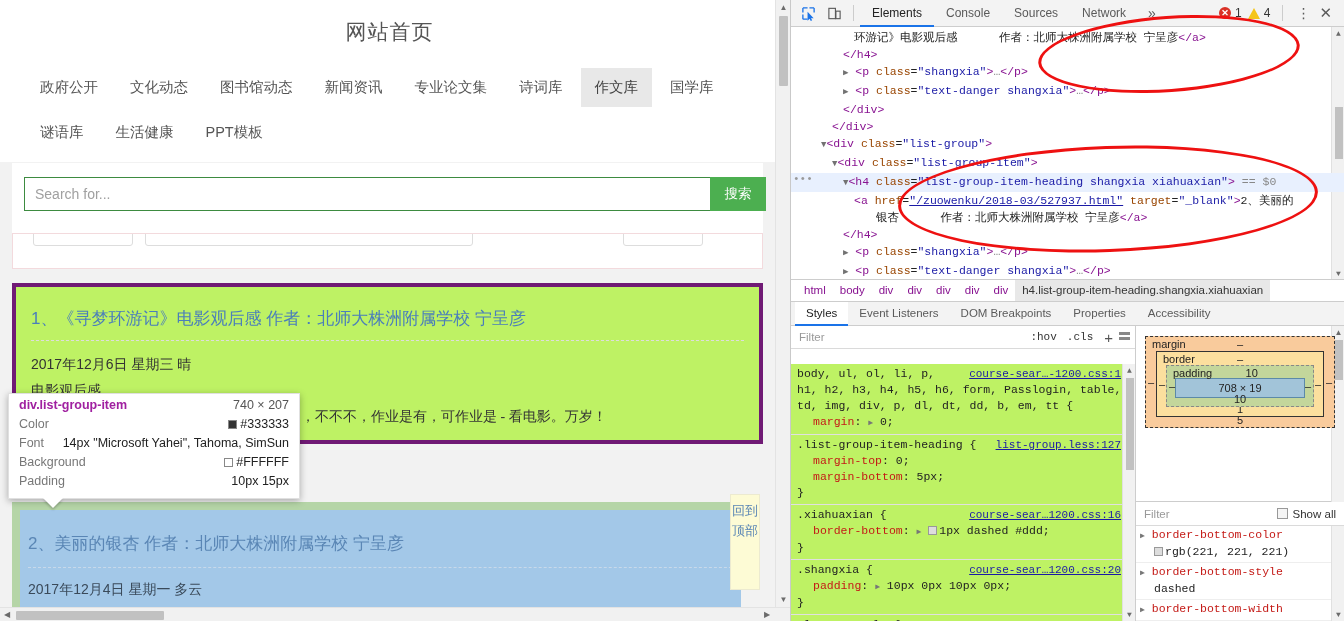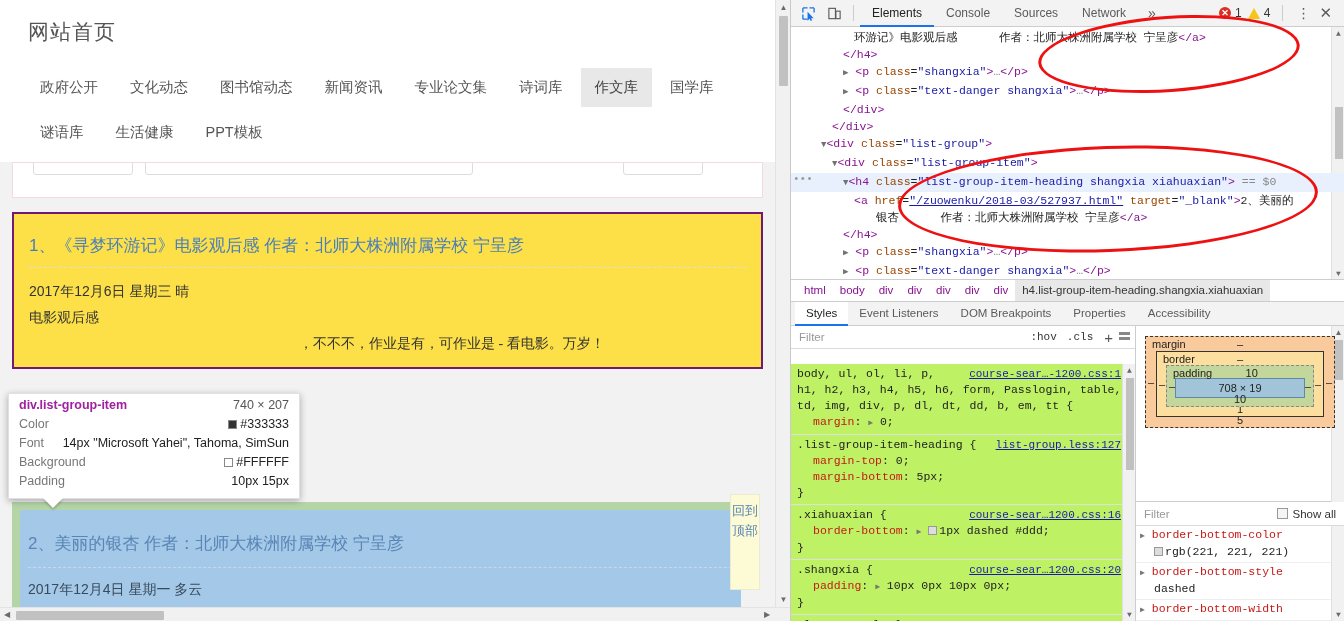--- a/index.html
+++ b/index.html
@@ -24,21 +24,21 @@
     width: 775px; height: 607px;
     background: #f2f2f2;
     overflow: hidden;
   }
   .site-header {
     background: #fff;
     padding: 18px 24px 10px 24px;
   }
   .site-title {
     font-size: 21px; color: #555; font-weight: normal;
-    margin: 0 0 22px 4px; letter-spacing: 1px;
+    margin: 0 0 22px 4px; letter-spacing: 1px; text-align: center;
   }
   .nav-row { display: flex; flex-wrap: wrap; align-items: flex-start; }
   .nav-item {
     font-size: 14.5px; color: #555;
     padding: 10px 14px; margin: 0 2px;
     white-space: nowrap; cursor: pointer;
   }
   .nav-item.active { background: #e8e8e8; color: #444; }
   .nav-row2 { display: flex; margin-top: 6px; }
 
@@ -67,21 +67,21 @@
     border: 1px solid #f3dadd;
     height: 36px; position: relative; overflow: hidden;
   }
   .form-ghost .fg-box {
     position: absolute; top: -14px; border: 1px solid #ddd;
     border-radius: 3px; height: 26px; background: #fff;
   }
 
   .list-group { margin: 14px 12px 0 12px; }
   .list-group-item {
-    background: #fde047; border: 2px solid #701a75;
+    background: #bef264; border: 4px solid #701a75;
     padding: 10px 15px; position: relative;
   }
   .lgi-heading {
     margin: 0 0 5px 0; padding: 10px 0 10px 0;
     border-bottom: 1px dashed #ddd;
     font-size: 17px; font-weight: normal;
   }
   .lgi-heading a { color: #4a7ebb; text-decoration: none; }
   .lgi-body { font-size: 14px; color: #333; line-height: 1.85; padding-top: 6px; }
   .hl-wrap {
@@ -378,20 +378,26 @@
             <div class="nav-item active">作文库</div>
             <div class="nav-item">国学库</div>
           </div>
         <div class="nav-row nav-row2" id="nav2">
             <div class="nav-item">谜语库</div>
             <div class="nav-item">生活健康</div>
             <div class="nav-item">PPT模板</div>
           </div>
       </div>
 
+      <div class="search-panel">
+        <div class="search-wrap">
+          <input class="search-input" type="text" placeholder="Search for..." style="">
+          <button class="search-btn">搜索</button>
+        </div>
+      </div>
 
       <div class="form-ghost">
         <div class="fg-box" style="left:20px; width:100px;"></div>
         <div class="fg-box" style="left:132px; width:328px;"></div>
         <div class="fg-box" style="left:610px; width:80px;"></div>
       </div>
 
       <div class="list-group">
         <div class="list-group-item">
           <h4 class="lgi-heading">

